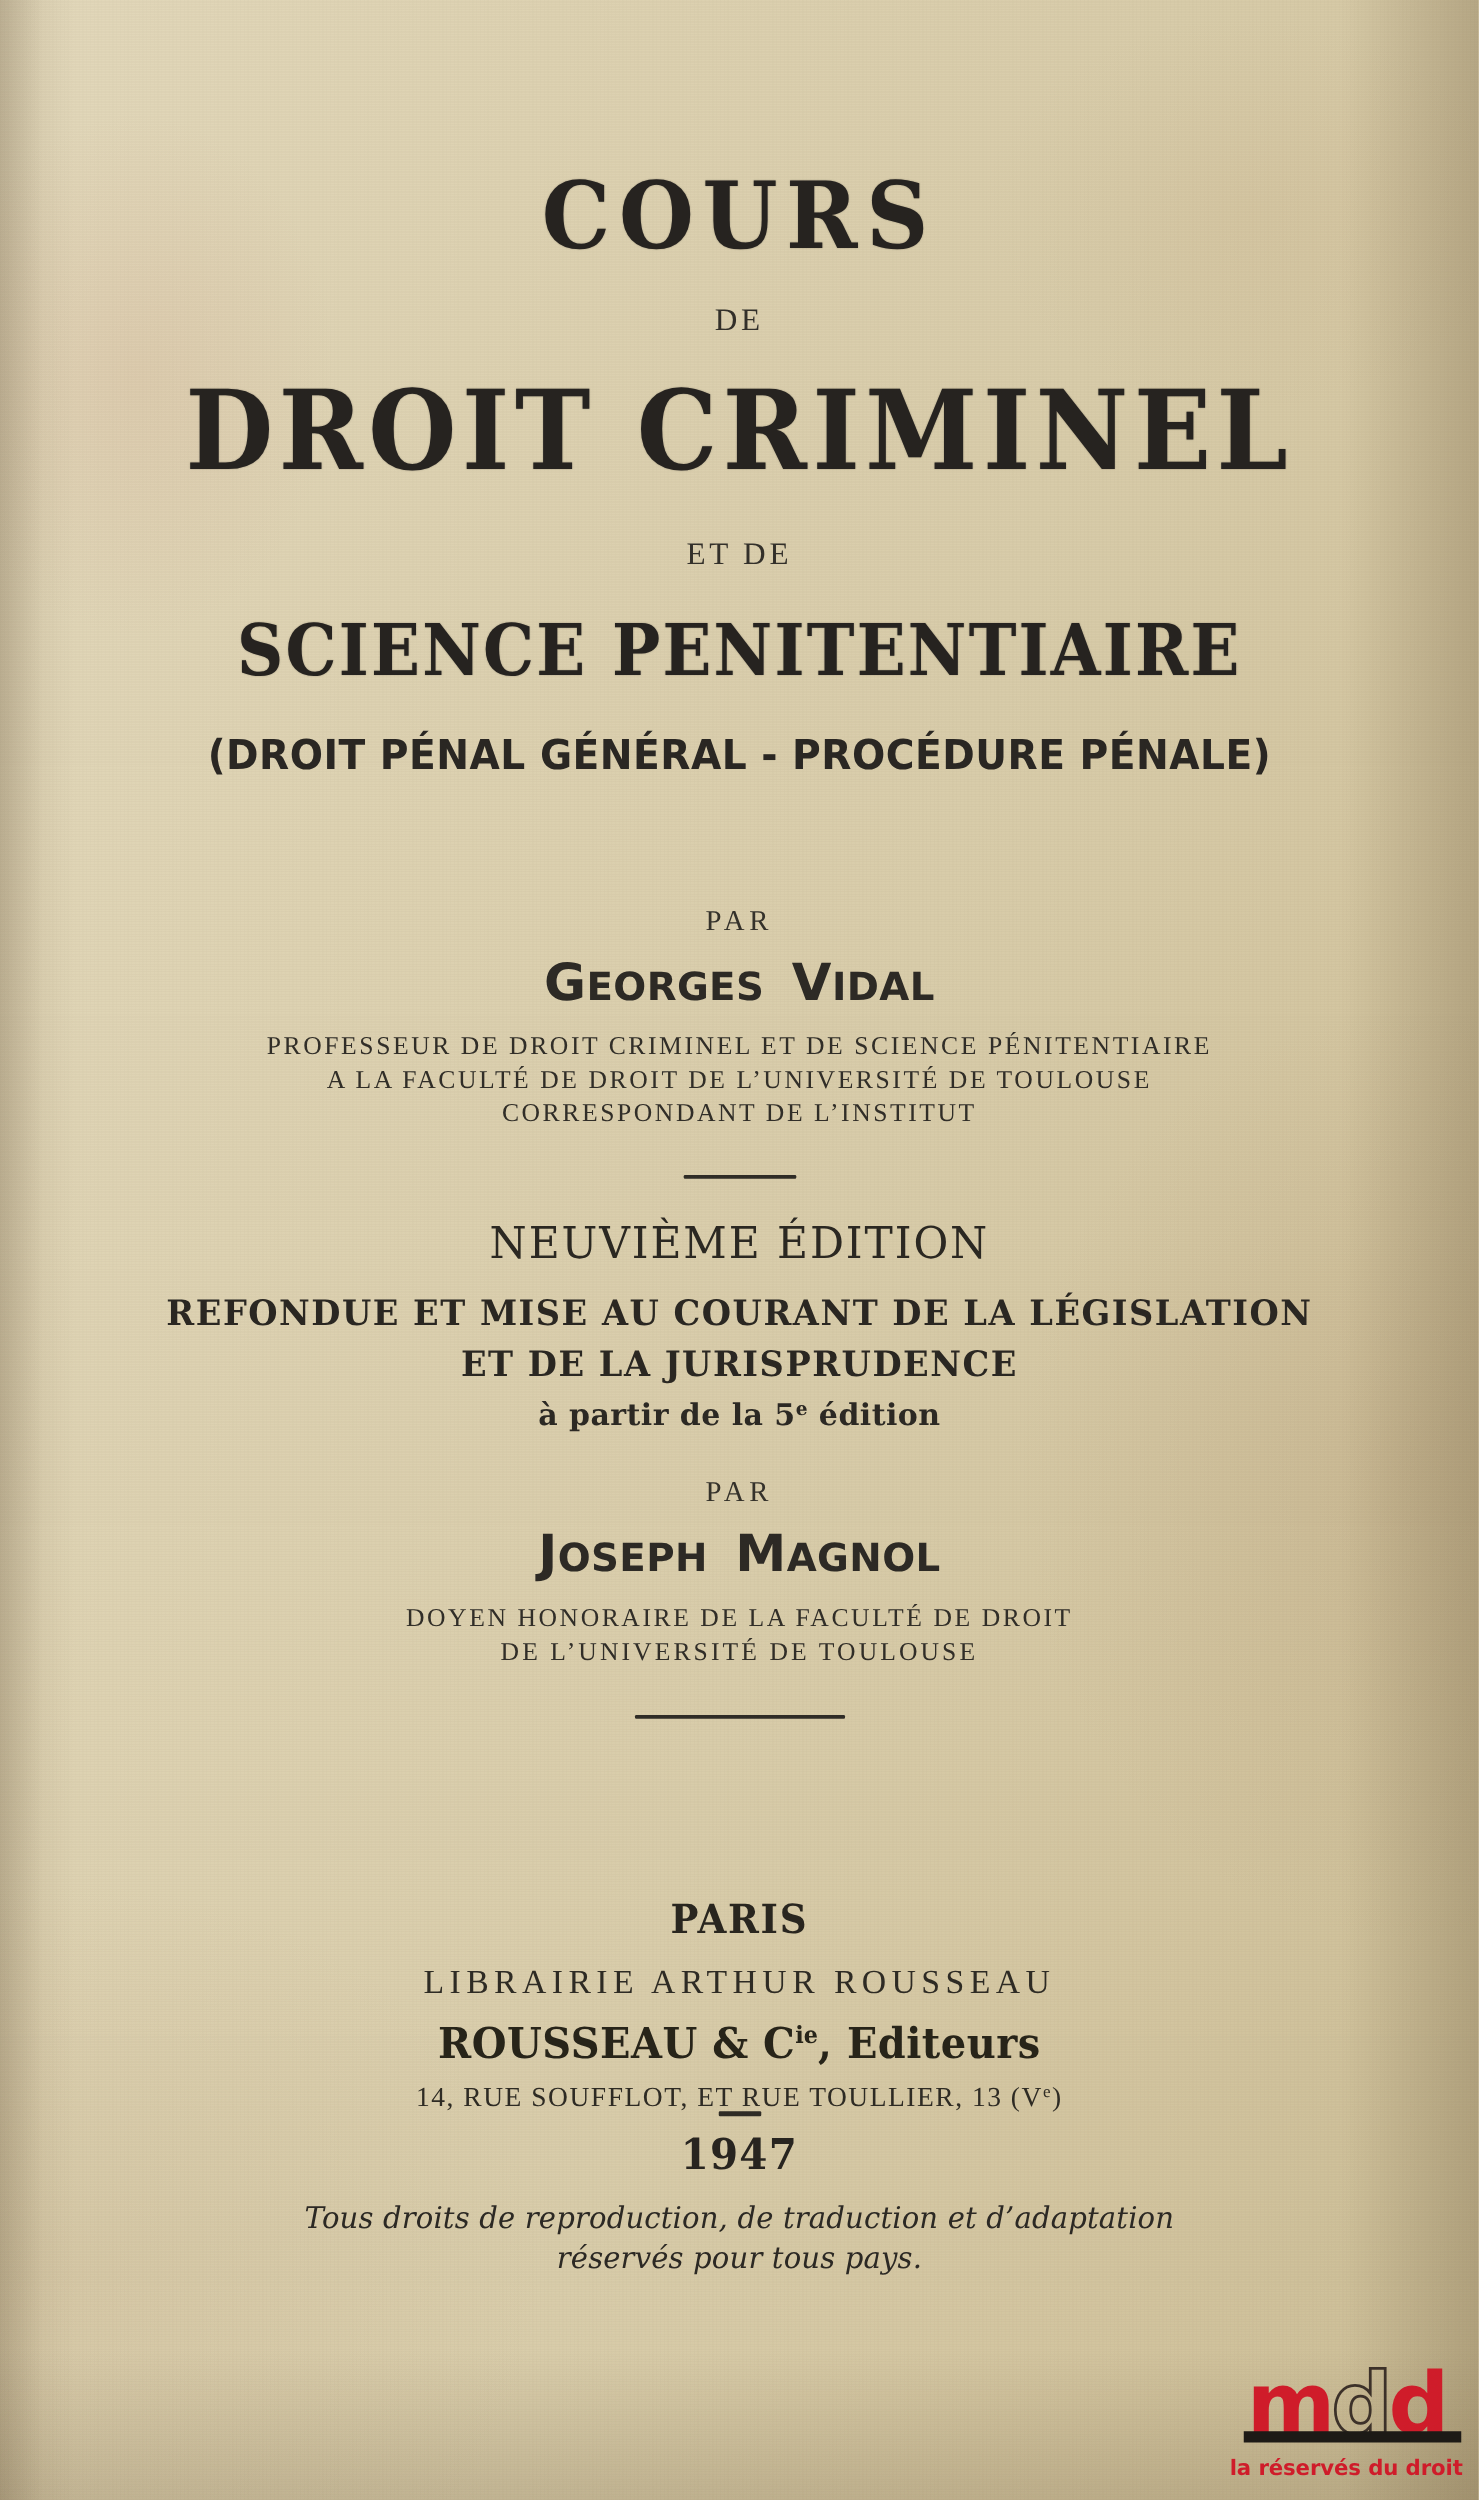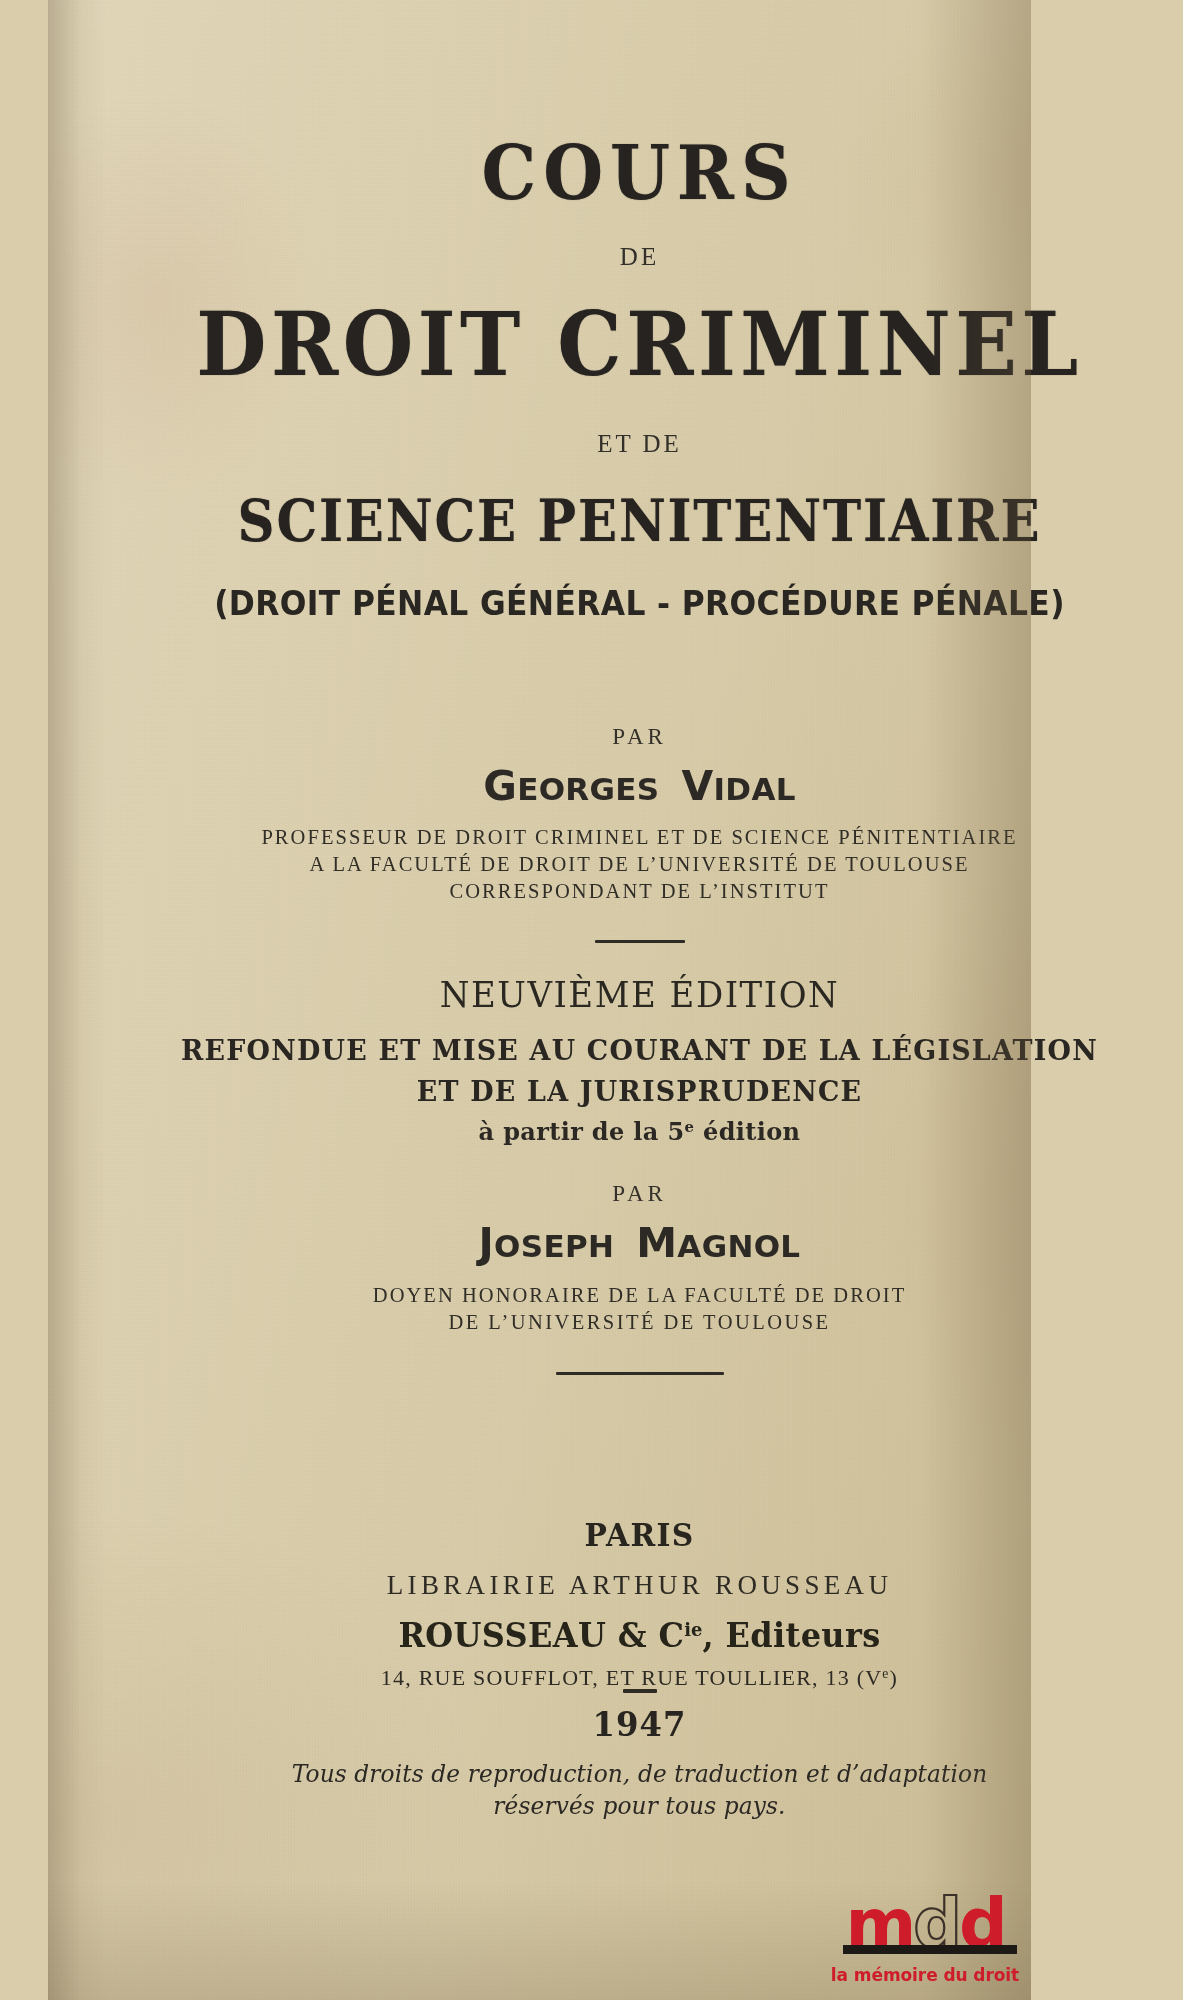--- a/index.html
+++ b/index.html
@@ -7,29 +7,28 @@
     width:1183px;height:2000px;
     background:#d9cdab;
     font-family:"Liberation Serif", serif;
     color:#2b2822;
     overflow:hidden;
   }
 
   
   #page{
     position:relative;
-    width:983px;height:2000px;
+    width:1183px;height:2000px;
     background:
       radial-gradient(ellipse 230px 300px at 108px 300px, rgba(198,150,128,.17), rgba(198,150,128,0) 70%),
       radial-gradient(ellipse 300px 220px at 1000px 170px, rgba(190,160,120,.13), rgba(190,160,120,0) 72%),
       radial-gradient(ellipse 420px 500px at 1130px 1180px, rgba(168,140,104,.20), rgba(168,140,104,0) 75%),
       radial-gradient(ellipse 500px 420px at 60px 1820px, rgba(176,148,110,.16), rgba(176,148,110,0) 75%),
       linear-gradient(105deg,#e2d8bb 0%,#ddd2b2 26%,#d8ccaa 55%,#d2c49f 80%,#cbbd96 100%);
     box-sizing:border-box;
-    margin-left:48px;
   }
   
   #grain{
     position:absolute;inset:0;pointer-events:none;
     opacity:.40;
     background-image:
       repeating-linear-gradient(0deg, rgba(120,100,70,.055) 0 1px, rgba(255,250,235,.05) 1px 2px),
       repeating-linear-gradient(90deg, rgba(120,100,70,.045) 0 1px, rgba(255,250,235,.04) 1px 3px);
     mix-blend-mode:multiply;
   }
@@ -309,16 +308,16 @@
 
   <div id="grain"></div>
   <div id="edge"></div>
   <div id="gutter"></div>
 
   <div id="logo">
     <div id="logo-mark">
       <div id="logo-word"><span>m</span><span class="outline">d</span><span>d</span></div>
       <div id="logo-bar"></div>
     </div>
-    <div id="logo-tag">la mémoire du droit</div>
+    <div id="logo-tag">la réservés du droit</div>
   </div>
 
 </div>
 
 </body></html>

